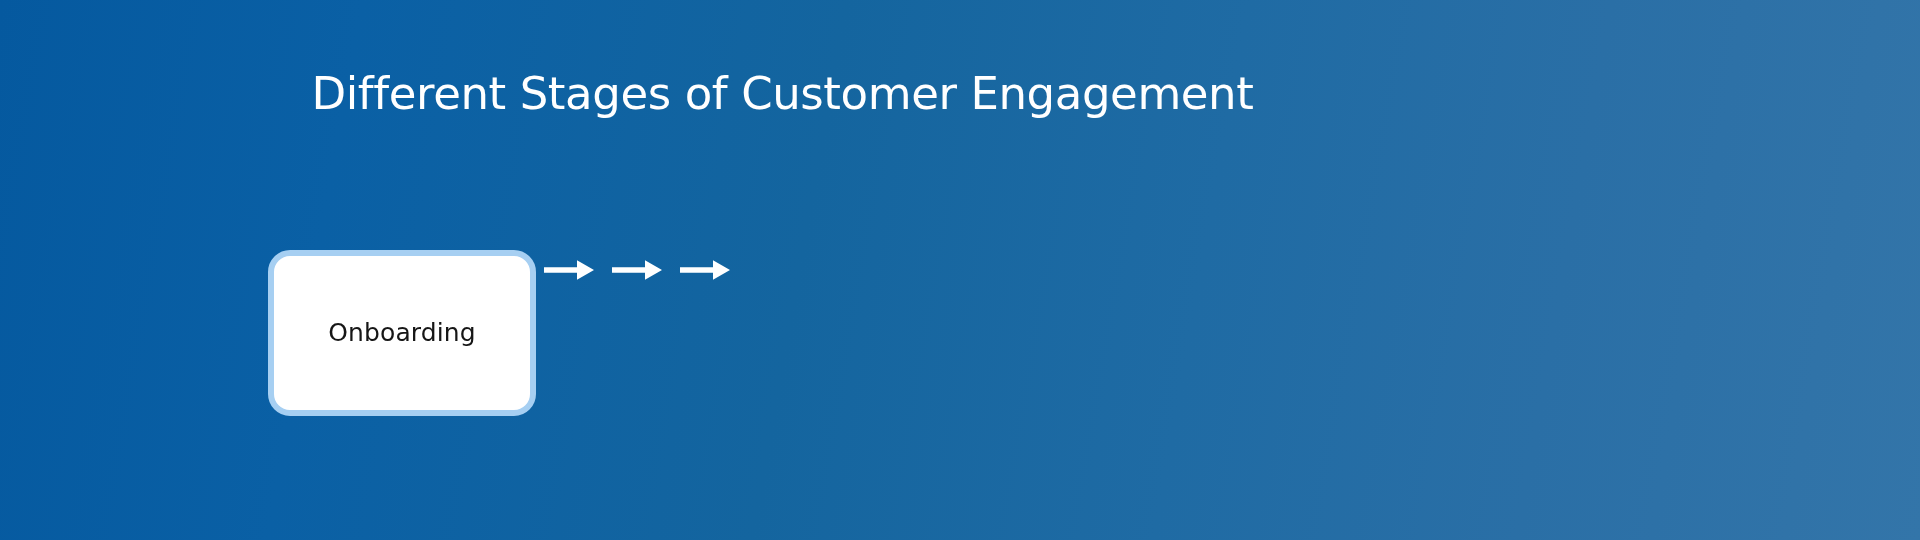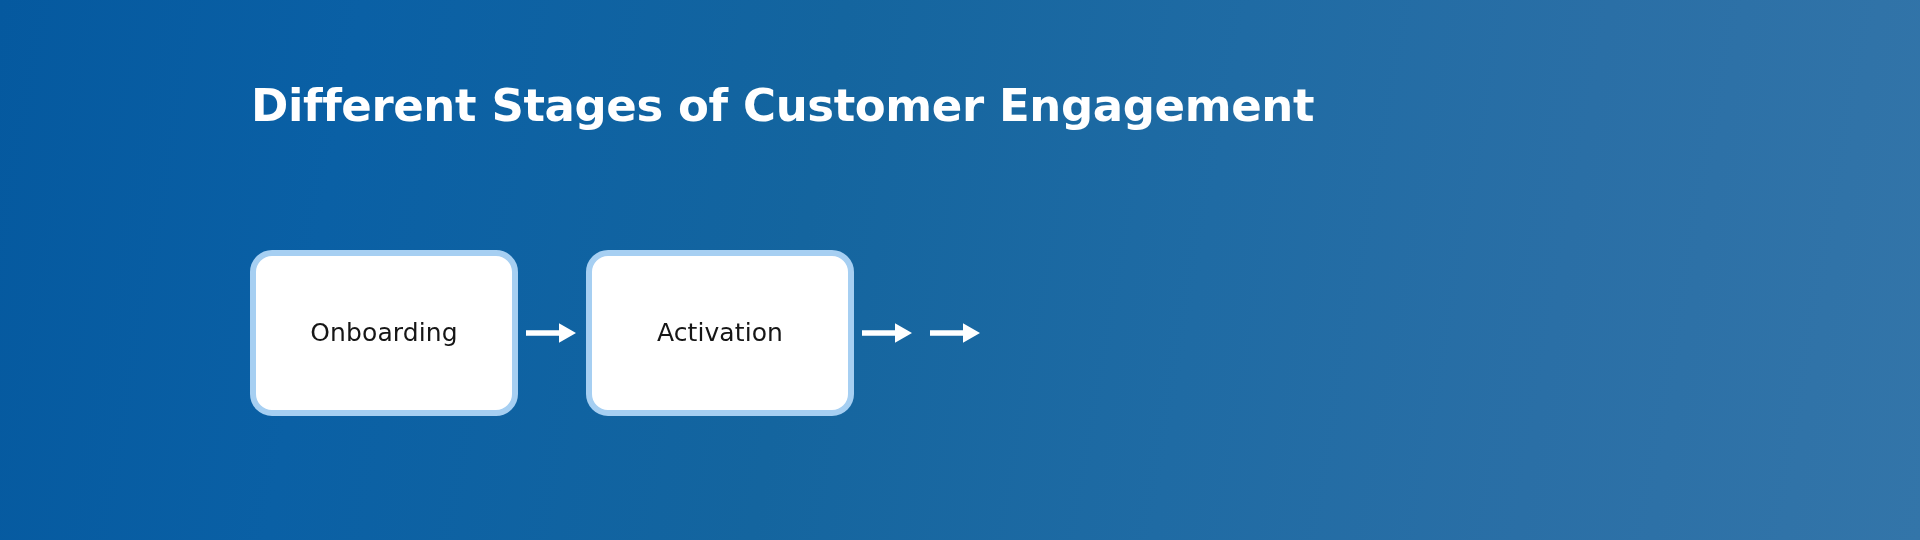--- a/index.html
+++ b/index.html
@@ -26,38 +26,37 @@
   
   #title-wrap {
     position: absolute;
     left: 0;
     top: 66px;
     width: 1565px;
     text-align: center;
   }
   #page-title {
     display: inline-block;
-    margin: 14px;
+    margin: 2px;
     color: #ffffff;
     font-family: "DejaVu Sans", "Liberation Sans", sans-serif;
     font-size: 45px;
-    font-weight: 700;
+    font-weight: 400;
     letter-spacing: -0.4px;
     line-height: 1.15;
     white-space: nowrap;
   }
 
   
   #flow-row {
     position: absolute;
-    left: 250px;
+    left: 268px;
     top: 250px;
     display: flex;
     flex-direction: row;
-    align-items: center;
   }
 
   .stage-box {
     position: relative;
     width: 256px;
     height: 154px;
     background: #ffffff;
     border: 6px solid #a6cff2;
     border-radius: 22px;
     box-sizing: content-box;
@@ -105,23 +104,20 @@
     <div class="stage-box">
       <span class="stage-label">Onboarding</span>
     </div>
 
     <div class="flow-arrow">
       <svg width="52" height="26" viewBox="0 0 52 26" aria-hidden="true">
         <path d="M0 10.2 H33 V3.2 L50 13 L33 22.8 V15.8 H0 Z" fill="#ffffff"></path>
       </svg>
     </div>
 
-    <div class="stage-box">
-      <span class="stage-label">Activation</span>
-    </div>
 
     <div class="flow-arrow">
       <svg width="52" height="26" viewBox="0 0 52 26" aria-hidden="true">
         <path d="M0 10.2 H33 V3.2 L50 13 L33 22.8 V15.8 H0 Z" fill="#ffffff"></path>
       </svg>
     </div>
 
 
     <div class="flow-arrow">
       <svg width="52" height="26" viewBox="0 0 52 26" aria-hidden="true">

